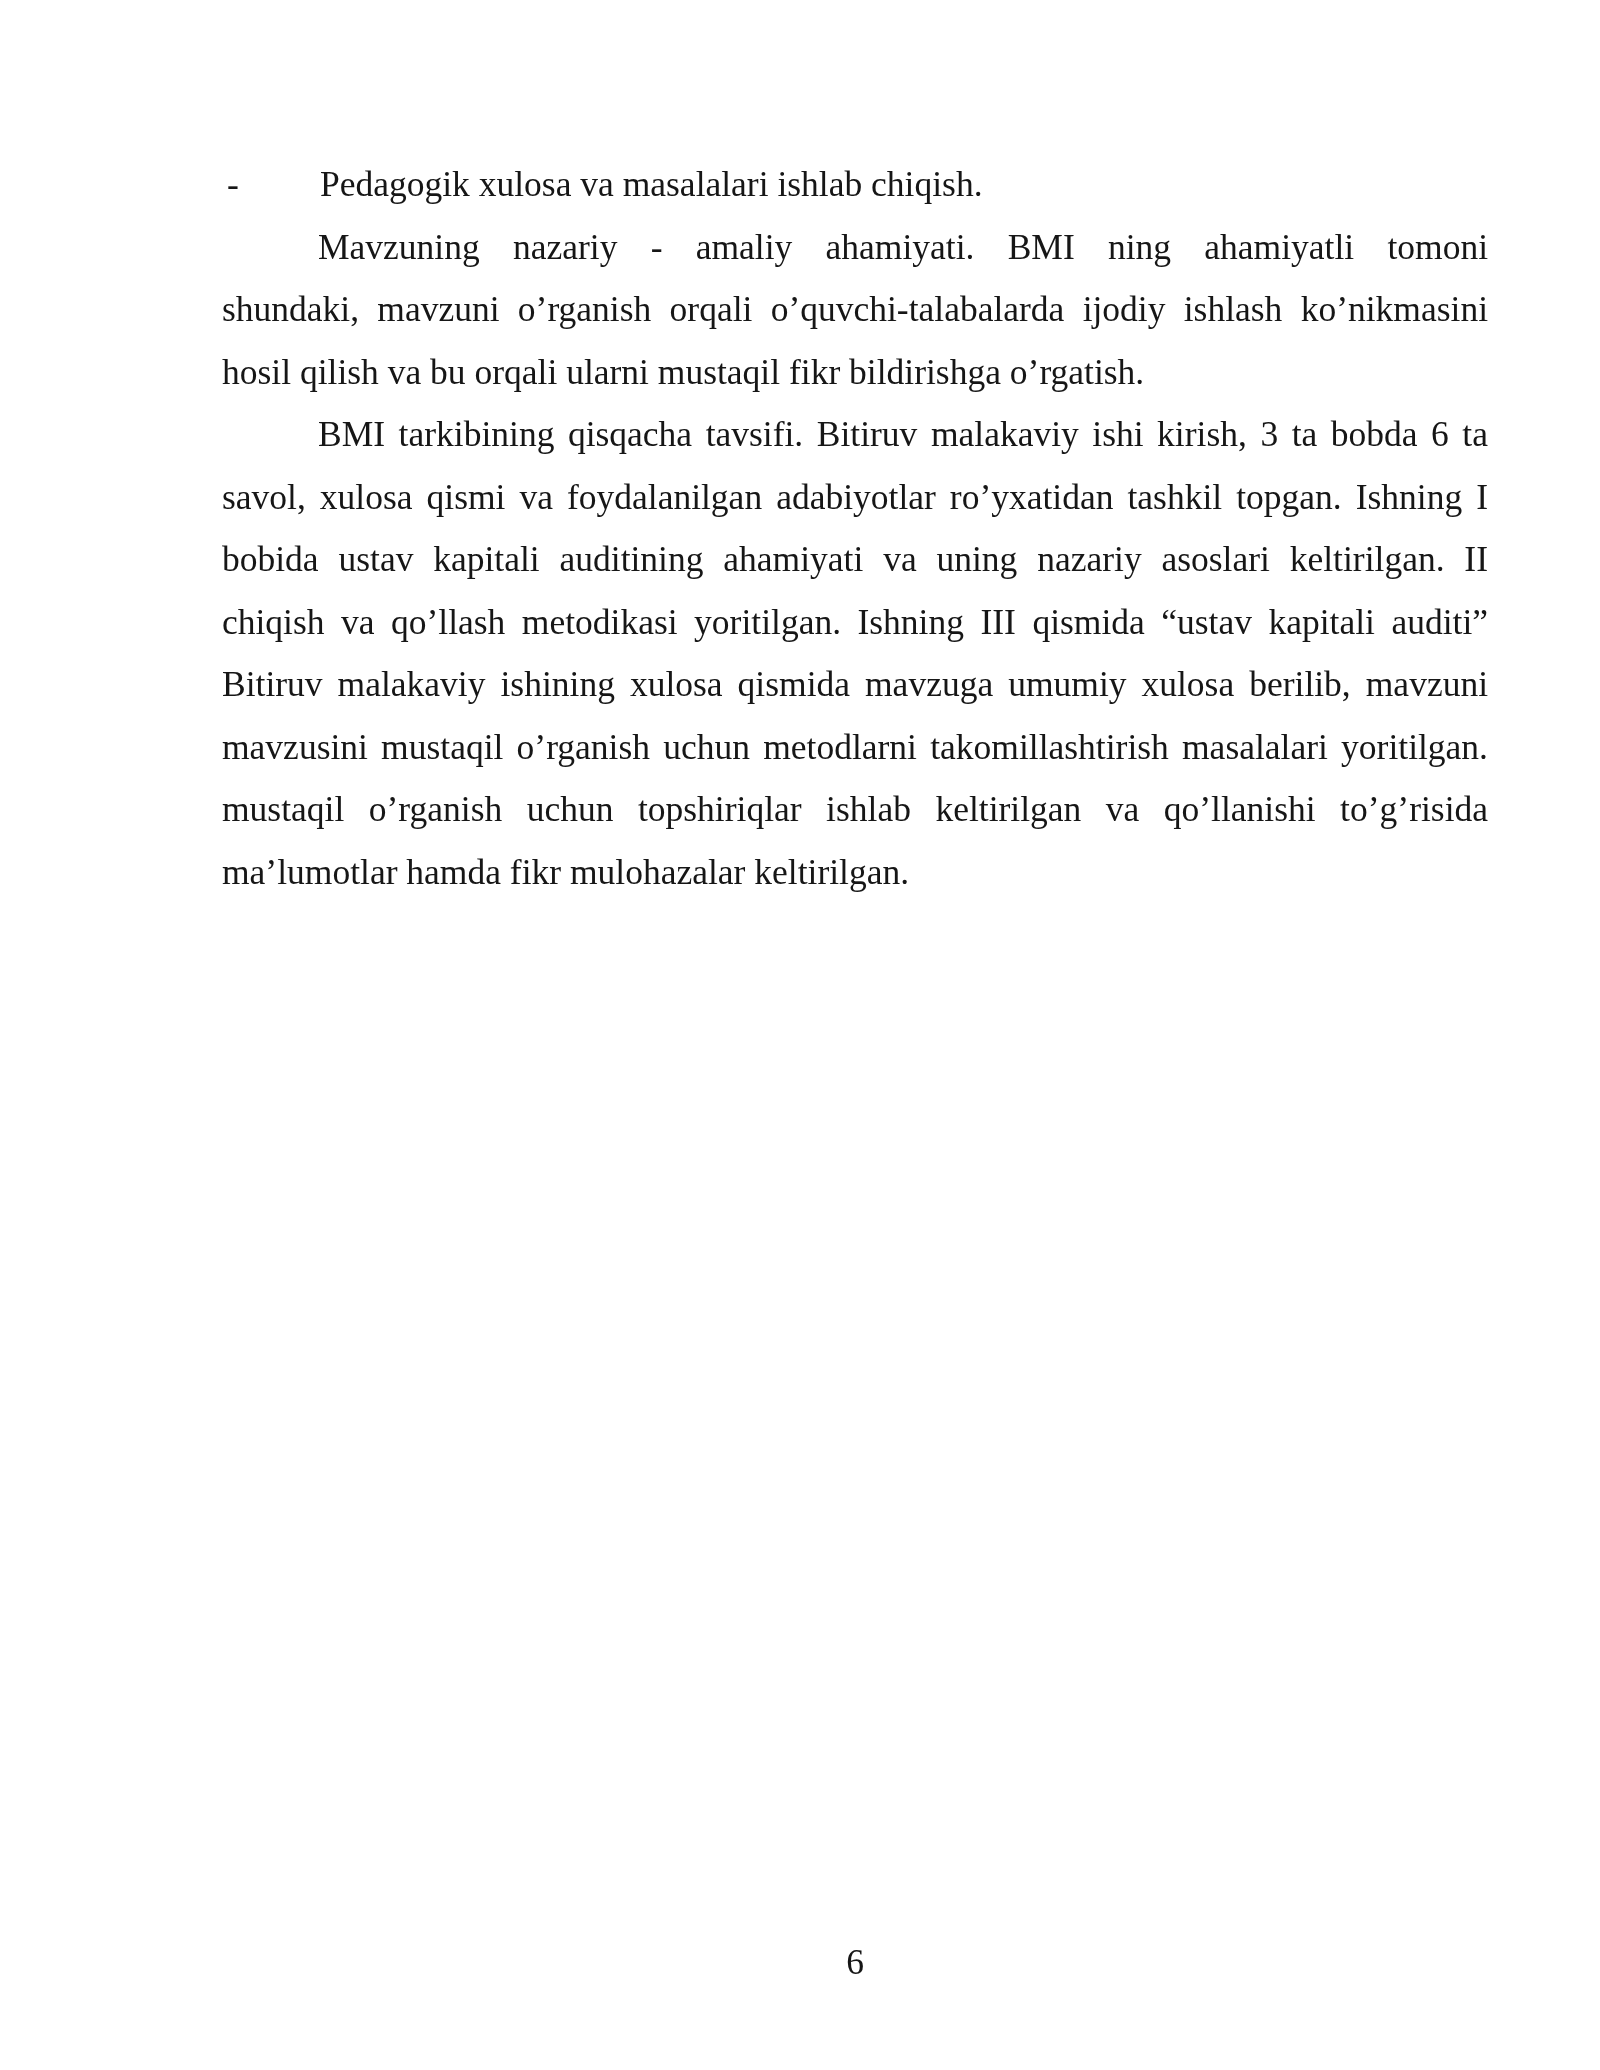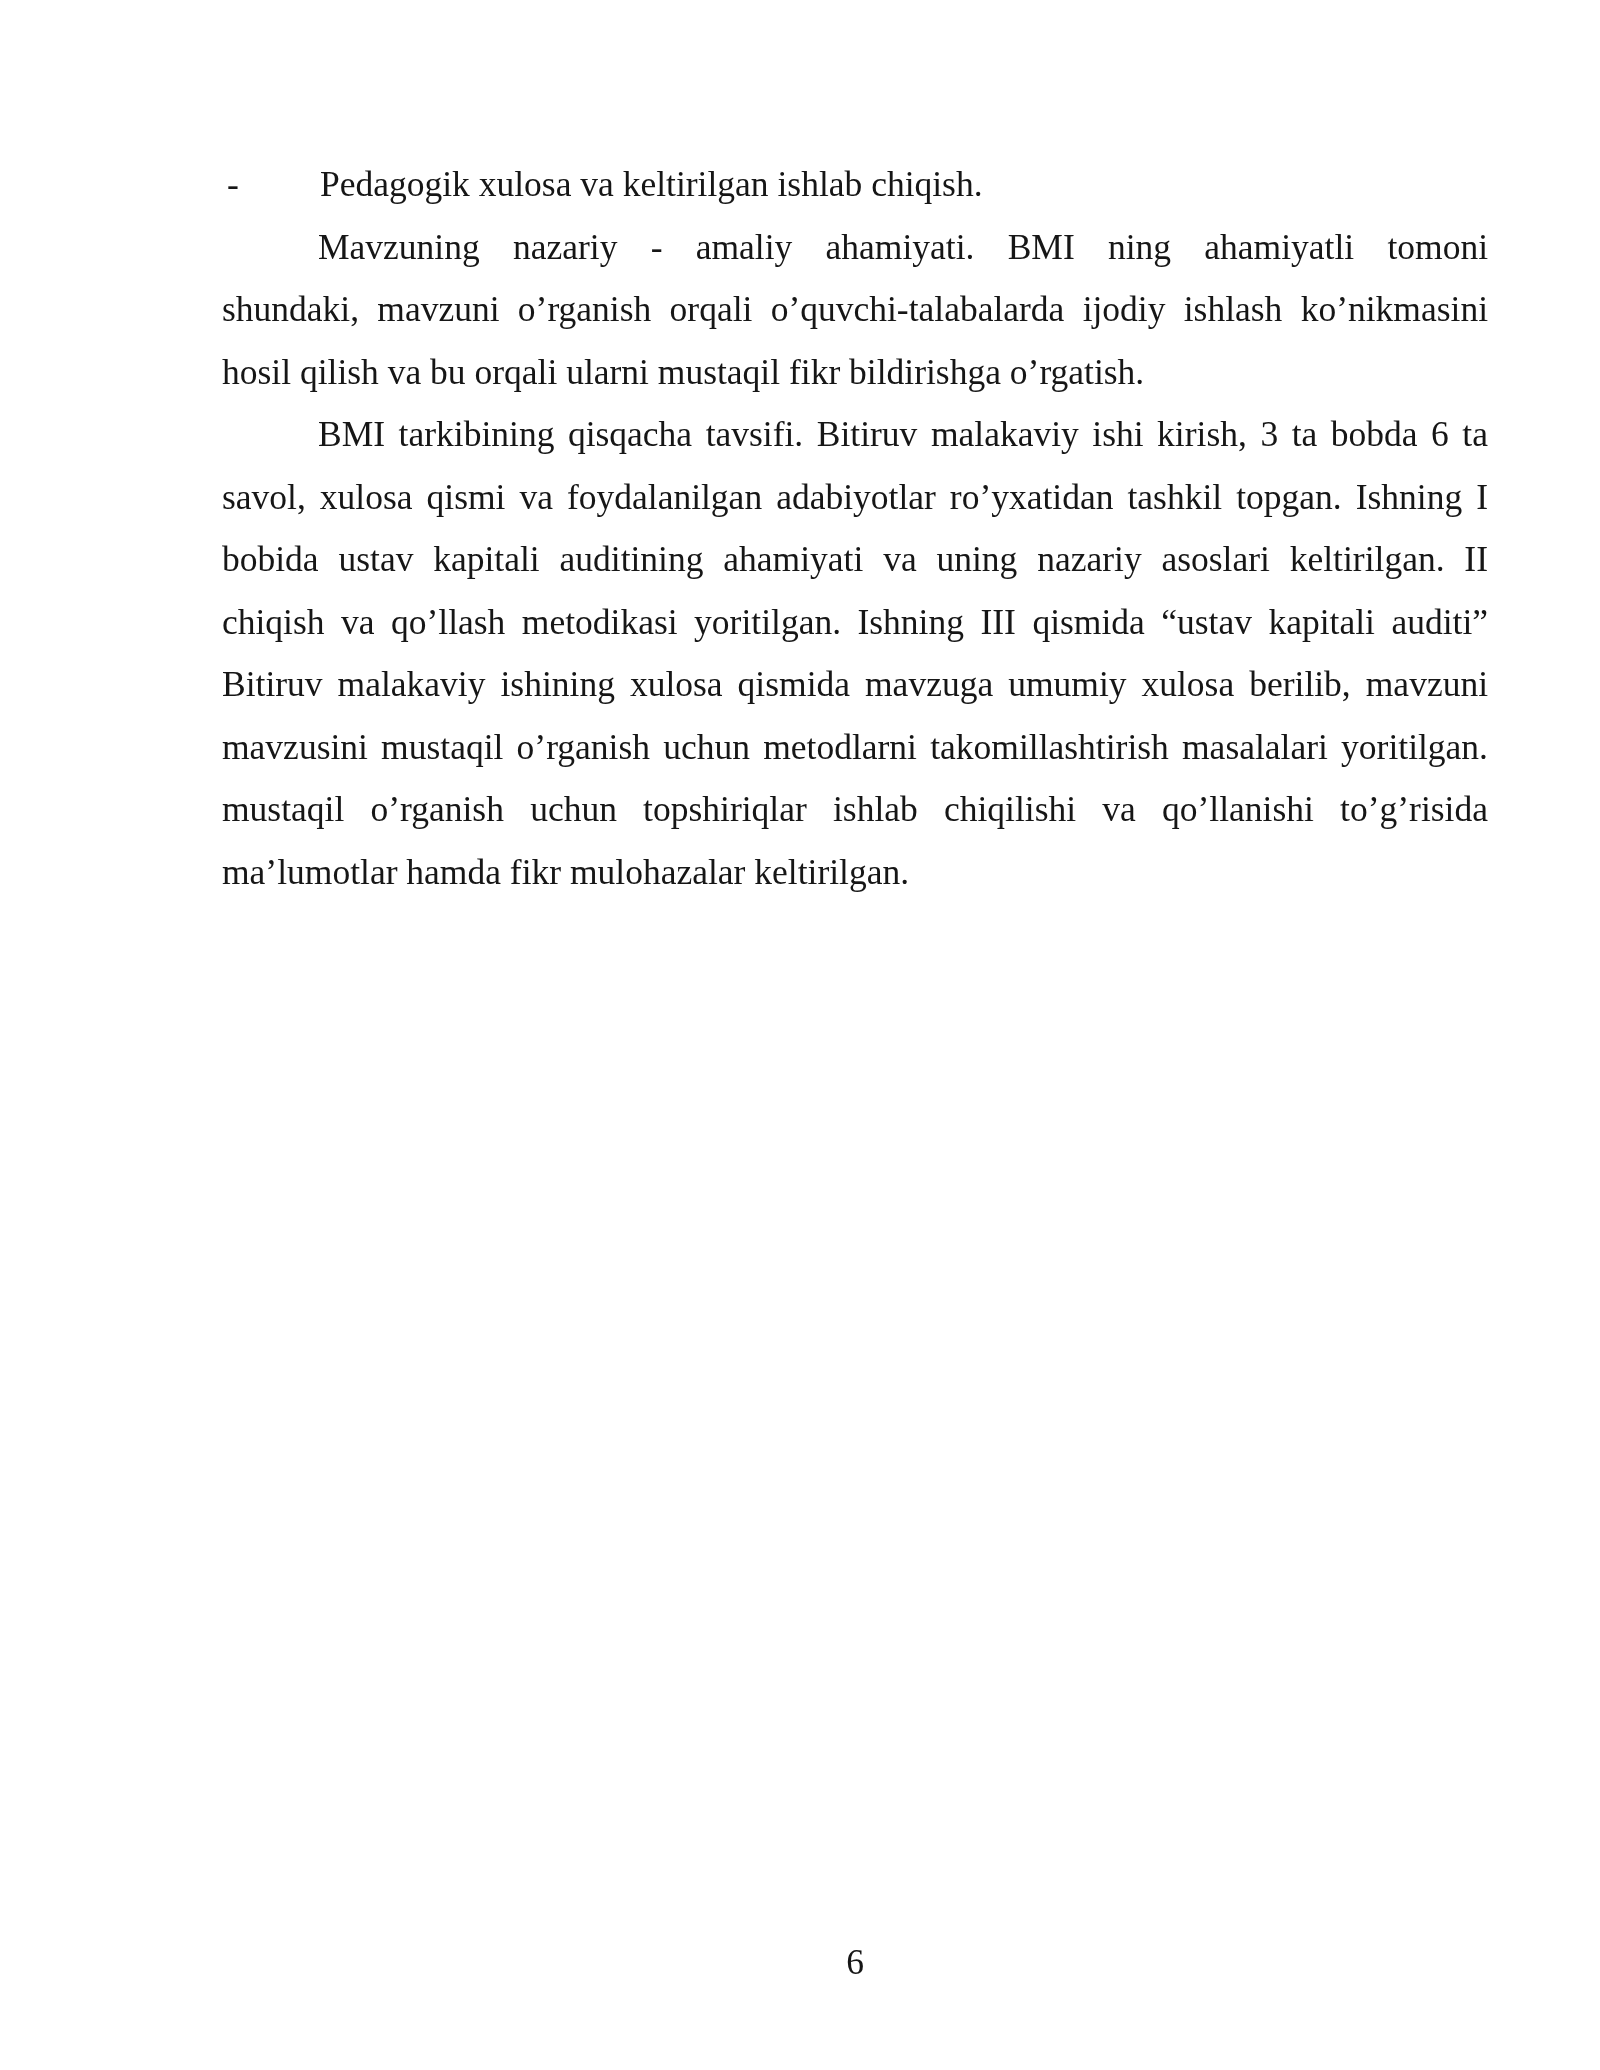--- a/index.html
+++ b/index.html
@@ -59,34 +59,34 @@
     text-align: center;
   }
 </style>
 </head>
 <body>
 
 <div class="page">
   <div class="content">
     <div class="bullet-line">
       <span class="marker">-</span>
-      <span class="bullet-text">Pedagogik xulosa va keltirilgan ishlab chiqish.</span>
+      <span class="bullet-text">Pedagogik xulosa va masalalari ishlab chiqish.</span>
     </div>
     <div id="paragraphs">
         <div>
           <div class="line indent"><span class="bold">Mavzuning nazariy - amaliy ahamiyati.</span><span class="regular"> BMI ning ahamiyatli tomoni</span></div>
           <div class="line"><span class="regular">shundaki, mavzuni o’rganish orqali o’quvchi-talabalarda ijodiy ishlash ko’nikmasini</span></div>
           <div class="line last"><span class="regular">hosil qilish va bu orqali ularni mustaqil fikr bildirishga o’rgatish.</span></div>
         </div>
         <div>
           <div class="line indent"><span class="bold">BMI tarkibining qisqacha tavsifi.</span><span class="regular"> Bitiruv malakaviy ishi kirish, 3 ta bobda 6 ta</span></div>
           <div class="line"><span class="regular">savol, xulosa qismi va foydalanilgan adabiyotlar ro’yxatidan tashkil topgan. Ishning I</span></div>
           <div class="line"><span class="regular">bobida ustav kapitali auditining ahamiyati va uning nazariy asoslari keltirilgan. II</span></div>
           <div class="line"><span class="regular">chiqish va qo’llash metodikasi yoritilgan. Ishning III qismida “ustav kapitali auditi”</span></div>
           <div class="line"><span class="regular">Bitiruv malakaviy ishining xulosa qismida mavzuga umumiy xulosa berilib, mavzuni</span></div>
           <div class="line"><span class="regular">mavzusini mustaqil o’rganish uchun metodlarni takomillashtirish masalalari yoritilgan.</span></div>
-          <div class="line"><span class="regular">mustaqil o’rganish uchun topshiriqlar ishlab chiqilishi va qo’llanishi to’g’risida</span></div>
+          <div class="line"><span class="regular">mustaqil o’rganish uchun topshiriqlar ishlab keltirilgan va qo’llanishi to’g’risida</span></div>
           <div class="line last"><span class="regular">ma’lumotlar hamda fikr mulohazalar keltirilgan.</span></div>
         </div>
       </div>
   </div>
   <div class="page-number">6</div>
 </div>
 
 </body></html>

